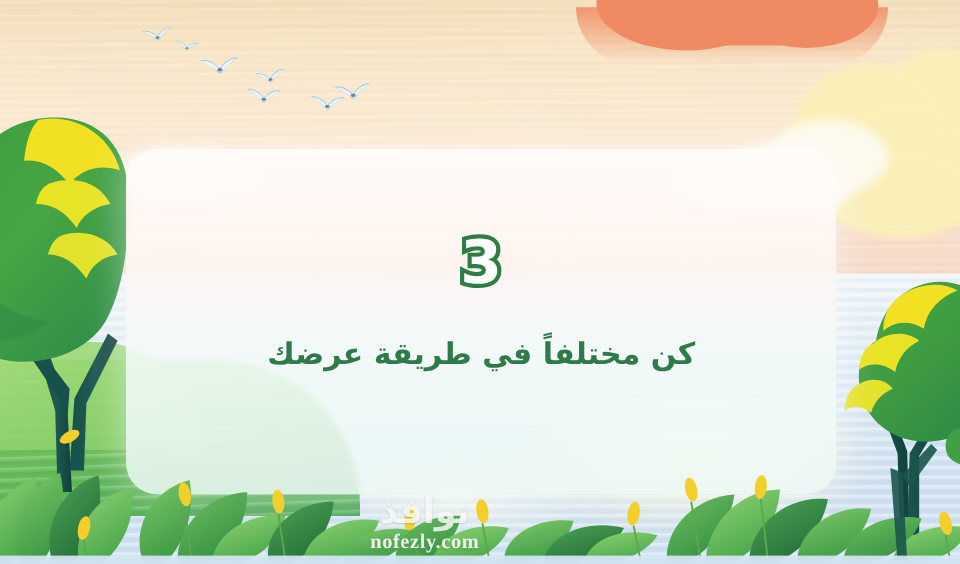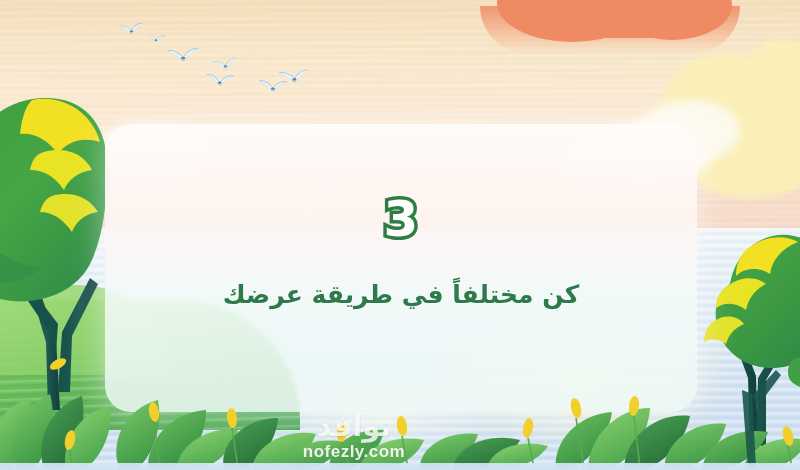--- a/index.html
+++ b/index.html
@@ -196,21 +196,21 @@
   }
   .wm-ar{
     direction:rtl;
     font-family:"DejaVu Sans","Liberation Sans",sans-serif;
     font-size:29px;font-weight:800;
     color:rgba(255,255,255,.80);
     line-height:1;
     text-shadow:0 1px 2px rgba(90,120,90,.25);
   }
   .wm-en{
-    font-family:Liberation Sans, sans-serif;
+    font-family:Liberation Serif, serif;
     font-size:17px;font-weight:700;
     color:rgba(255,255,255,.88);
     letter-spacing:.5px;line-height:1.35;
     text-shadow:0 1px 2px rgba(90,120,90,.25);
   }
 </style>
 </head>
 <body>
 
 <div id="stage">

